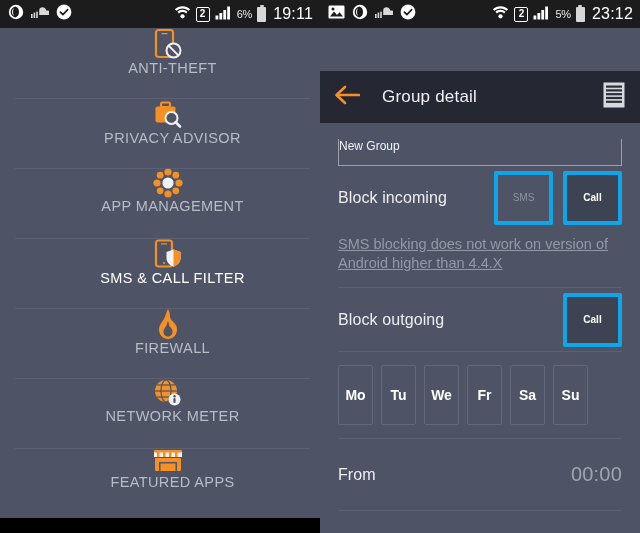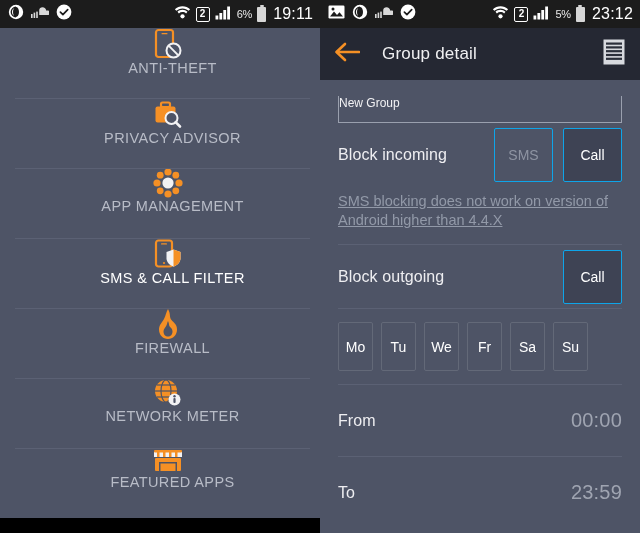--- a/index.html
+++ b/index.html
@@ -115,20 +115,21 @@
     background: #000000;
   }
 
   
   .appbar {
     height: 52px;
     background: #252833;
     display: flex;
     align-items: center;
     padding: 0 14px 0 14px;
+    margin-top: 43px;
   }
   .appbar-title {
     font-size: 17px;
     color: #f0f0f2;
     margin-left: 22px;
     letter-spacing: 0.2px;
   }
   .appbar-action { margin-left: auto; }
 
   .group-name-wrap {
@@ -169,58 +170,58 @@
     background: #5b6174;
     margin: 0 18px;
   }
 
   .block-row { height: 63px; text-align: right; }
   .btn-group { margin-left: auto; display: flex; gap: 10px; }
 
   .tbtn {
     width: 59px;
     height: 54px;
-    border: 1px solid #0ea5e9;
+    border: 4px solid #0ea5e9;
     border-radius: 2px;
     display: flex;
     align-items: center;
     justify-content: center;
-    font-size: 14px;
+    font-size: 10px;
     background: transparent;
     color: #8e94a2;
   }
   .tbtn.active {
     background: #3e4354;
     color: #ffffff;
-    font-weight: normal;
+    font-weight: bold;
   }
 
   .note {
     padding: 6px 18px 14px 18px;
     font-size: 14.5px;
     line-height: 19px;
     color: #9299a8;
     text-decoration: underline;
   }
 
   .days-row {
     display: flex;
     gap: 8px;
     padding: 13px 18px 13px 18px;
   }
   .day {
     width: 35px;
-    height: 49px;
+    height: 60px;
     border: 1px solid #636978;
     border-radius: 2px;
     display: flex;
     align-items: center;
     justify-content: center;
     font-size: 14px;
-    font-weight: normal;
+    font-weight: bold;
     color: #ffffff;
     background: transparent;
   }
 
   .time-row { height: 71px; text-align: center; }
 </style>
 </head>
 <body>
 
 <div class="screen screen-left">

